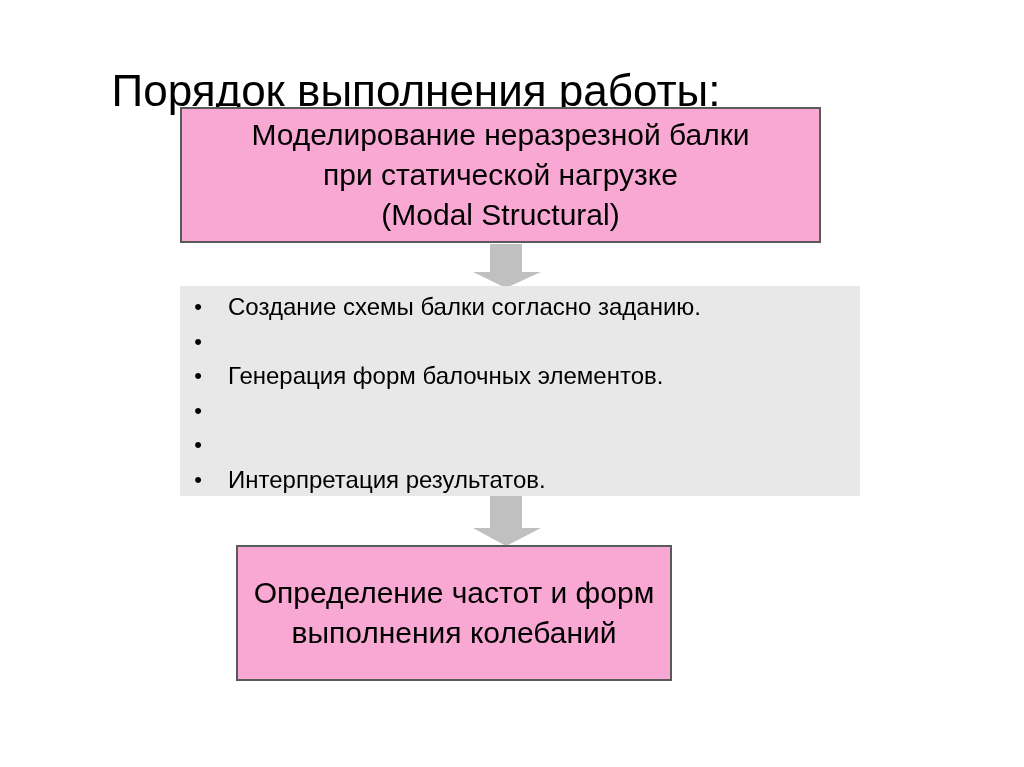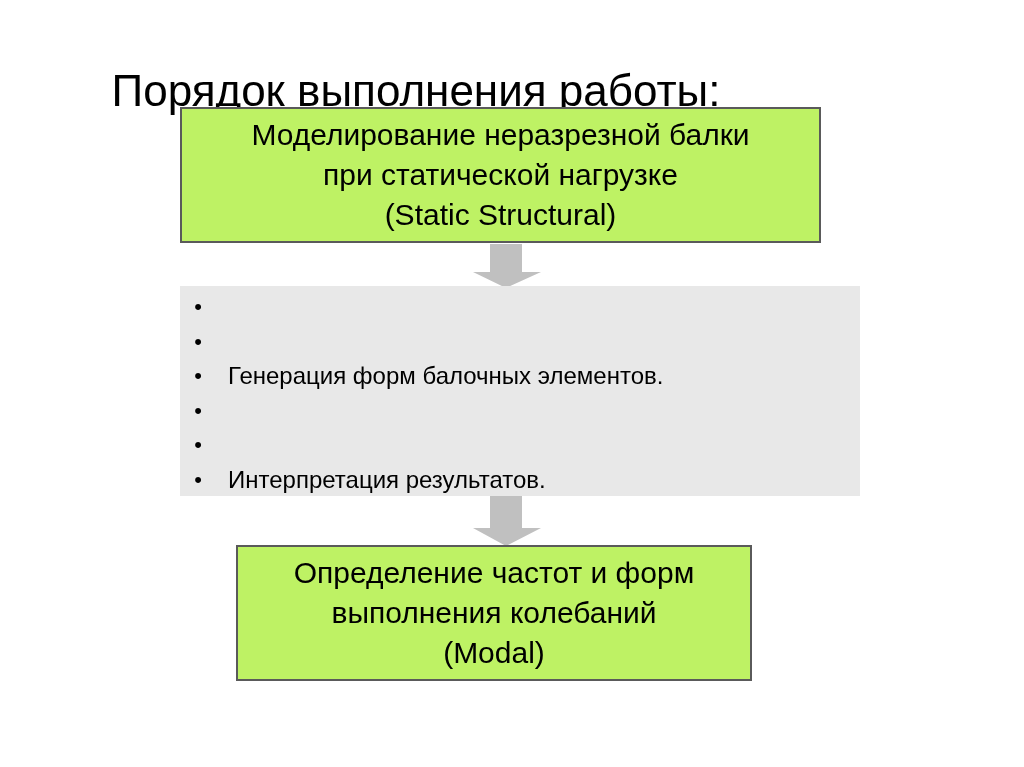--- a/index.html
+++ b/index.html
@@ -21,41 +21,41 @@
       top: 22px;
       width: 832px;
       text-align: center;
       font-size: 44px;
       line-height: 80px;
       font-weight: normal;
       letter-spacing: 0px;
     }
     .box {
       position: absolute;
-      background: #bef264;
+      background: #f9a8d4;
       border: 2px solid #5a5a5a;
       box-sizing: border-box;
       text-align: center;
       font-size: 30px;
       line-height: 40px;
       display: flex;
       flex-direction: column;
       justify-content: center;
       align-items: center;
     }
     .box-top {
       left: 180px;
       top: 107px;
       width: 641px;
       height: 136px;
     }
     .box-bottom {
       left: 236px;
       top: 545px;
-      width: 516px;
+      width: 436px;
       height: 136px;
     }
     .box .line {
       display: block;
       white-space: nowrap;
     }
     .steps-panel {
       position: absolute;
       left: 180px;
       top: 286px;
@@ -111,33 +111,34 @@
     }
   </style>
 </head>
 <body>
 
 <h1 class="slide-title">Порядок выполнения работы:</h1>
 
 <div class="box box-top">
   <span class="line">Моделирование неразрезной балки</span>
   <span class="line">при статической нагрузке</span>
-  <span class="line">(Static Structural)</span>
+  <span class="line">(Modal Structural)</span>
 </div>
 
 <div class="arrow arrow-1">
   <svg viewBox="0 0 72 44" preserveAspectRatio="none">
     <polygon points="19,0 51,0 51,28 70,28 35,44 2,28 19,28" fill="#c0c0c0"></polygon>
   </svg>
 </div>
 
 <div class="steps-panel">
   <ul class="steps-list">
     <li class="step-item">
       <span class="step-bullet">•</span>
+      <span class="step-text">Создание схемы балки согласно заданию.</span>
     </li>
     <li class="step-item">
       <span class="step-bullet">•</span>
     </li>
     <li class="step-item">
       <span class="step-bullet">•</span>
       <span class="step-text">Генерация форм балочных элементов.</span>
     </li>
     <li class="step-item">
       <span class="step-bullet">•</span>
@@ -154,14 +155,13 @@
 
 <div class="arrow arrow-2">
   <svg viewBox="0 0 72 50" preserveAspectRatio="none">
     <polygon points="19,0 51,0 51,32 70,32 35,50 2,32 19,32" fill="#c0c0c0"></polygon>
   </svg>
 </div>
 
 <div class="box box-bottom">
   <span class="line">Определение частот и форм</span>
   <span class="line">выполнения колебаний</span>
-  <span class="line">(Modal)</span>
 </div>
 
 </body></html>

